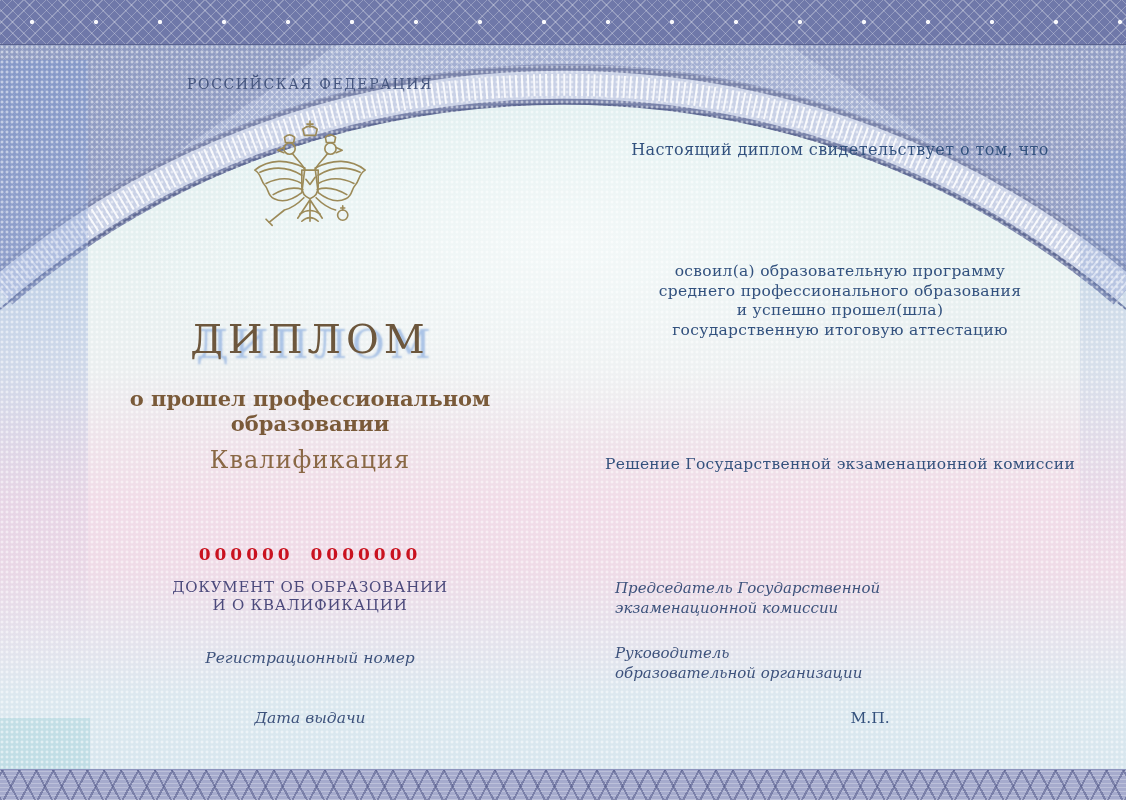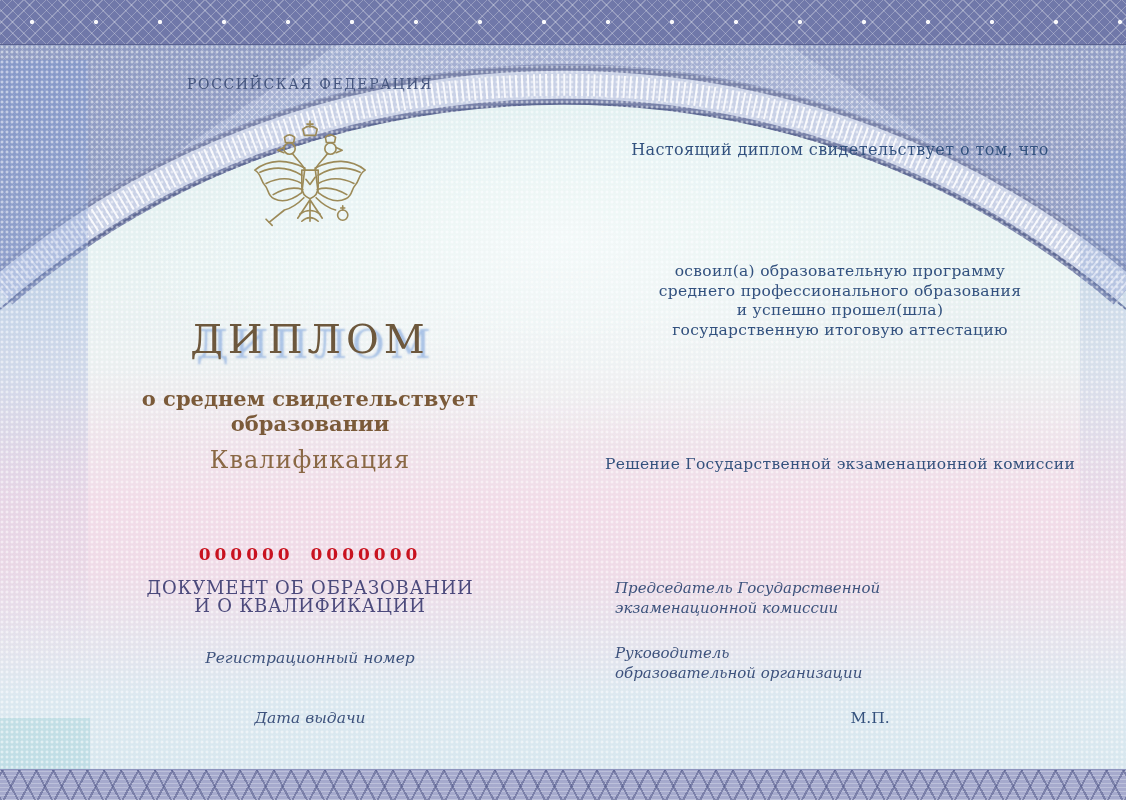--- a/index.html
+++ b/index.html
@@ -63,21 +63,21 @@
   .t{position:absolute;white-space:pre-line;}
   .lc{left:115px;width:390px;text-align:center;}
   .rc{left:565px;width:550px;text-align:center;}
   .country{top:76px;font-size:14px;letter-spacing:1.6px;color:#46567f;}
   .emblem{top:120px;left:240px;width:140px;height:135px;}
   .title{top:316px;font-size:40px;letter-spacing:5px;color:#6d573d;
          text-shadow:6px 5px 2px rgba(146,178,224,0.75);}
   .subtitle{top:386px;font-size:21px;font-weight:bold;color:#7a5a39;line-height:25px;}
   .qualification{top:446px;font-size:24px;color:#8a6845;letter-spacing:1px;}
   .serial{top:544px;font-size:17px;font-weight:bold;color:#c9121f;letter-spacing:4px;word-spacing:7px;}
-  .doctype{top:579px;font-size:18px;color:#4c4a7c;letter-spacing:0.8px;line-height:17.5px;}
+  .doctype{top:579px;font-size:15px;color:#4c4a7c;letter-spacing:0.8px;line-height:17.5px;}
   .reglabel{top:649px;font-size:15.5px;font-style:italic;color:#3d527c;}
   .datelabel{top:709px;font-size:15.5px;font-style:italic;color:#3d527c;}
   .statement{top:140px;font-size:16px;color:#32517e;letter-spacing:0.4px;}
   .program{top:262px;font-size:15.5px;color:#32517e;line-height:19.5px;letter-spacing:0.3px;}
   .decision{top:455px;font-size:15.5px;color:#34517d;letter-spacing:0.3px;}
   .chairman{top:579px;left:615px;width:400px;text-align:left;font-size:15px;font-style:italic;color:#3d527c;line-height:19.5px;}
   .head{top:644px;left:615px;width:400px;text-align:left;font-size:15px;font-style:italic;color:#3d527c;line-height:19.5px;}
   .seal{top:709px;left:820px;width:100px;text-align:center;font-size:15.5px;color:#34517d;}
 </style>
 </head>
@@ -149,21 +149,21 @@
 
       <path d="M54 76 C48 82 43 86 35 88 L20 100"></path>
       <path d="M20 100 l-3 -3 m3 3 l3 3"></path>
       <path d="M66 76 C72 82 77 86 85 88"></path>
       <circle cx="92" cy="93" r="5"></circle>
       <path d="M92 88 v-4 M90 86 h4"></path>
     </g>
   </svg>
 
   <div class="t lc title">ДИПЛОМ</div>
-  <div class="t lc subtitle">о среднем свидетельствует
+  <div class="t lc subtitle">о прошел профессиональном
 образовании</div>
   <div class="t lc qualification">Квалификация</div>
   <div class="t lc serial">000000 0000000</div>
   <div class="t lc doctype">ДОКУМЕНТ ОБ ОБРАЗОВАНИИ
 И О КВАЛИФИКАЦИИ</div>
   <div class="t lc reglabel">Регистрационный номер</div>
   <div class="t lc datelabel">Дата выдачи</div>
 
   <div class="t rc statement">Настоящий диплом свидетельствует о том, что</div>
   <div class="t rc program">освоил(а) образовательную программу

